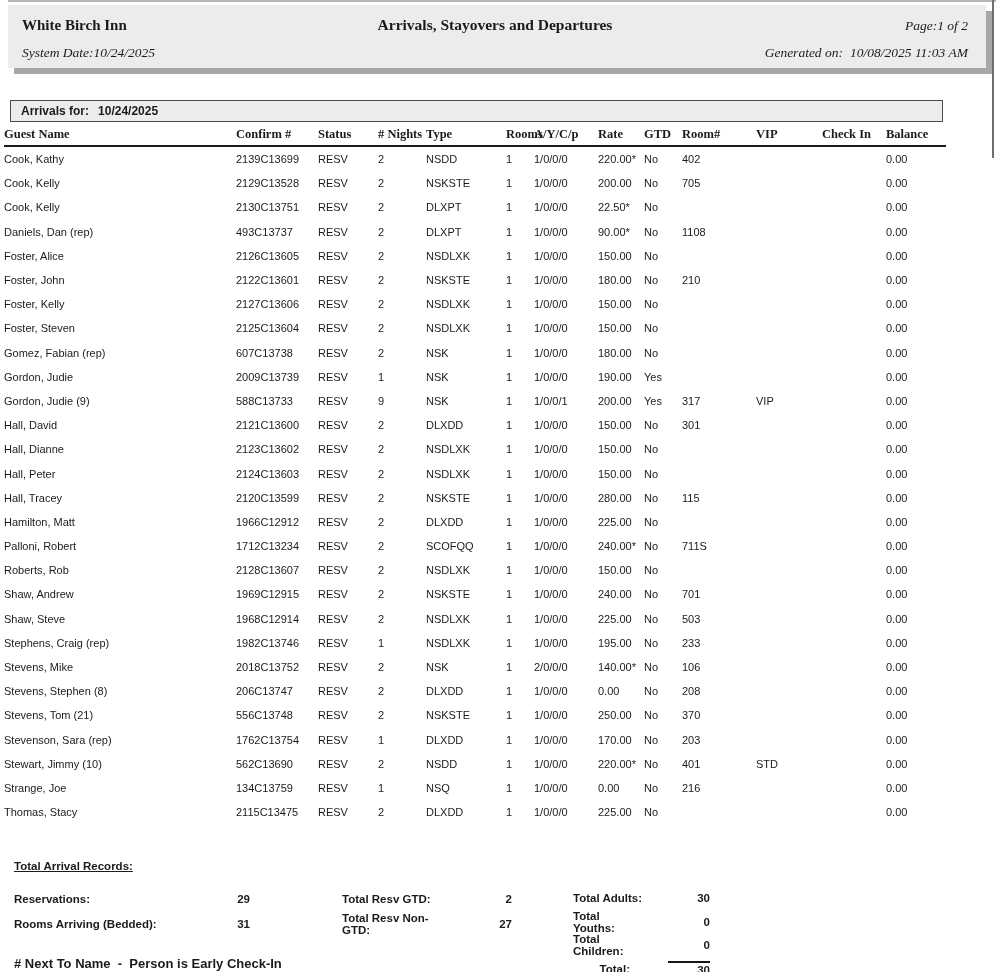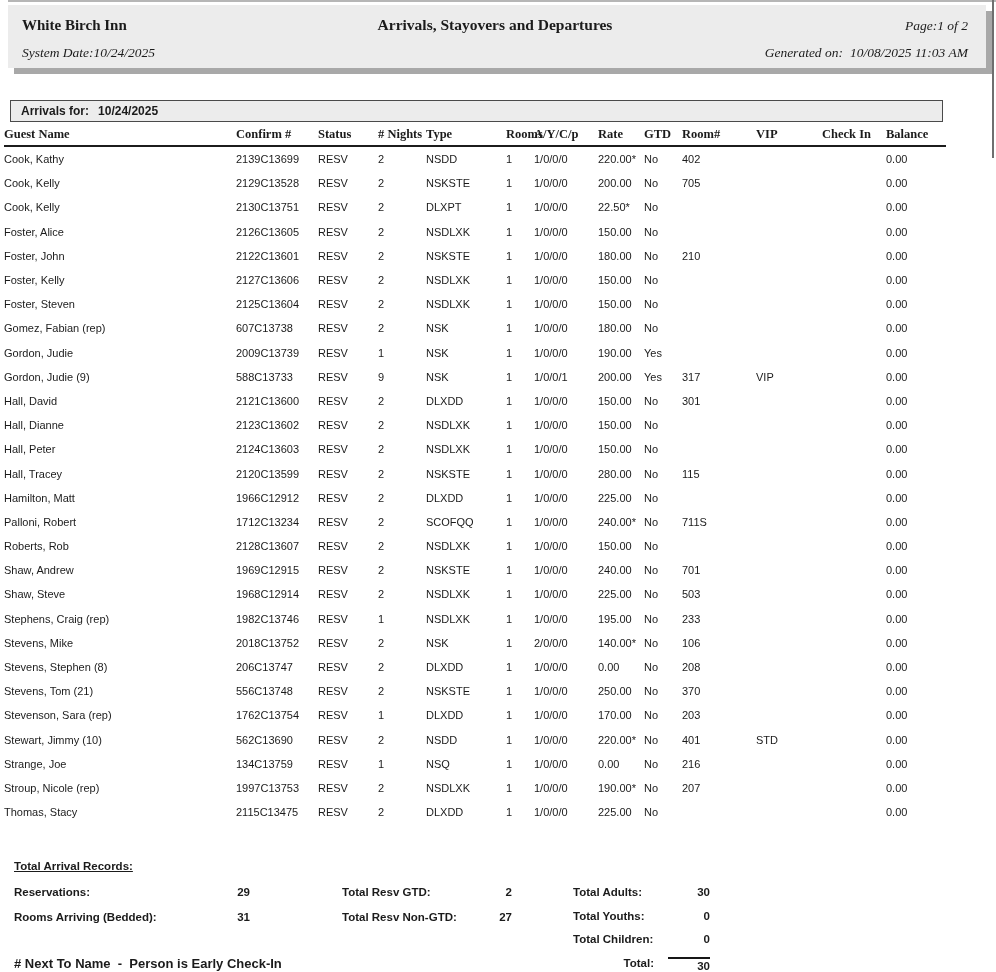--- a/index.html
+++ b/index.html
@@ -74,21 +74,21 @@
 
   
   .totals-heading{
     position:absolute;left:14px;top:860px;
     font-weight:bold;font-size:11.5px;text-decoration:underline;
   }
   .tgroup{position:absolute;top:886px;}
   .tgroup.g1{left:14px;width:236px;}
   .tgroup.g2{left:322px;width:170px;margin-left:20px;}
   .tgroup.g3{left:573px;width:137px;}
-  .trow{display:flex;align-items:flex-start;height:25px;font-weight:bold;font-size:11.5px;}
+  .trow{display:flex;align-items:center;height:25px;font-weight:bold;font-size:11.5px;gap:24px;}
   .g3 .trow{height:23.7px;}
   .tlabel{flex:1;text-align:left;}
   .tvalue{width:42px;text-align:right;}
   .g3 .trow:last-child .tlabel{text-align:right;padding-right:14px;}
   .g3 .trow:last-child .tvalue{border-top:2px solid #161616;padding-top:1px;}
   .footnote{
     position:absolute;left:14px;top:956px;
     font-weight:bold;font-size:13px;white-space:pre;
   }
 </style>
@@ -192,20 +192,35 @@
           <td>1</td>
           <td>1/0/0/0</td>
           <td>22.50*</td>
           <td>No</td>
           <td></td>
           <td></td>
           <td></td>
           <td>0.00</td>
         </tr>
 
+        <tr>
+          <td>Daniels, Dan (rep)</td>
+          <td>493C13737</td>
+          <td>RESV</td>
+          <td>2</td>
+          <td>DLXPT</td>
+          <td>1</td>
+          <td>1/0/0/0</td>
+          <td>90.00*</td>
+          <td>No</td>
+          <td>1108</td>
+          <td></td>
+          <td></td>
+          <td>0.00</td>
+        </tr>
 
         <tr>
           <td>Foster, Alice</td>
           <td>2126C13605</td>
           <td>RESV</td>
           <td>2</td>
           <td>NSDLXK</td>
           <td>1</td>
           <td>1/0/0/0</td>
           <td>150.00</td>
@@ -561,35 +576,20 @@
           <td>1</td>
           <td>1/0/0/0</td>
           <td>0.00</td>
           <td>No</td>
           <td>216</td>
           <td></td>
           <td></td>
           <td>0.00</td>
         </tr>
 
-        <tr>
-          <td>Stroup, Nicole (rep)</td>
-          <td>1997C13753</td>
-          <td>RESV</td>
-          <td>2</td>
-          <td>NSDLXK</td>
-          <td>1</td>
-          <td>1/0/0/0</td>
-          <td>190.00*</td>
-          <td>No</td>
-          <td>207</td>
-          <td></td>
-          <td></td>
-          <td>0.00</td>
-        </tr>
 
         <tr>
           <td>Thomas, Stacy</td>
           <td>2115C13475</td>
           <td>RESV</td>
           <td>2</td>
           <td>DLXDD</td>
           <td>1</td>
           <td>1/0/0/0</td>
           <td>225.00</td>

